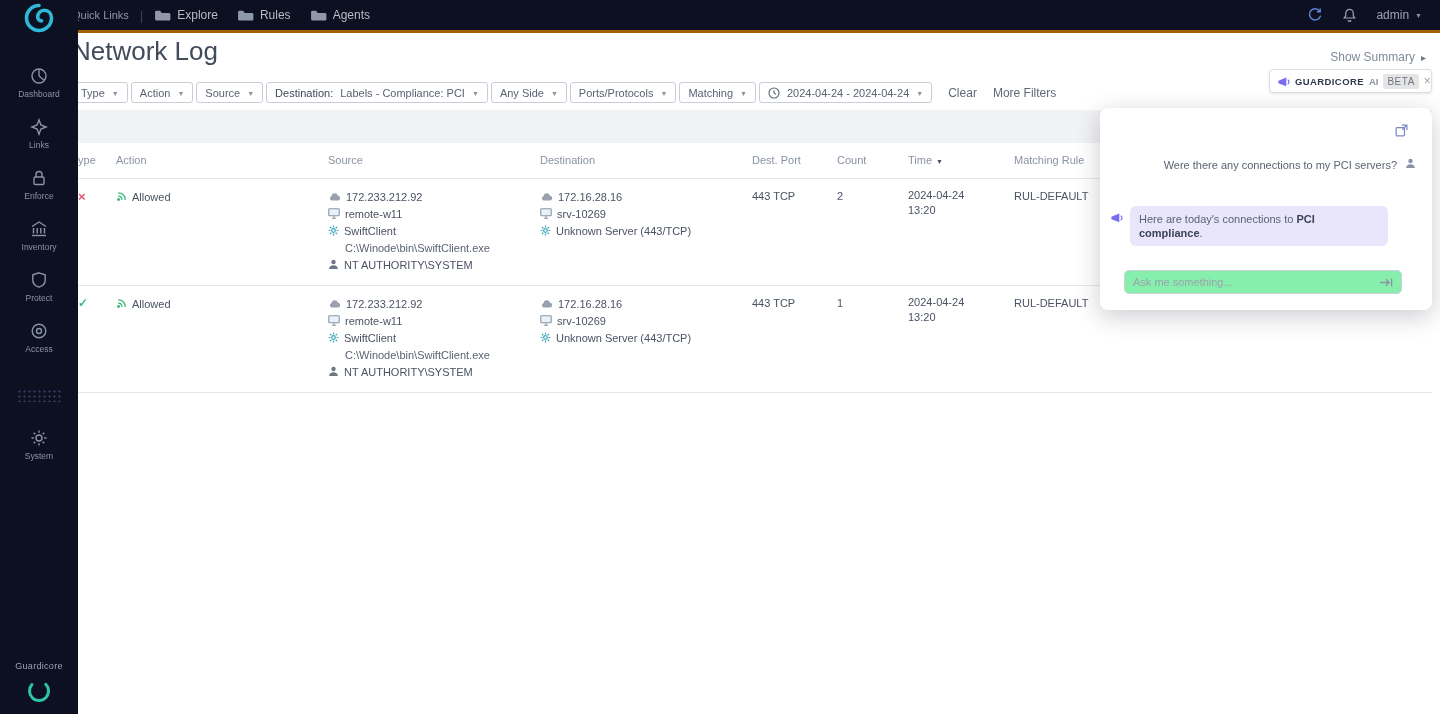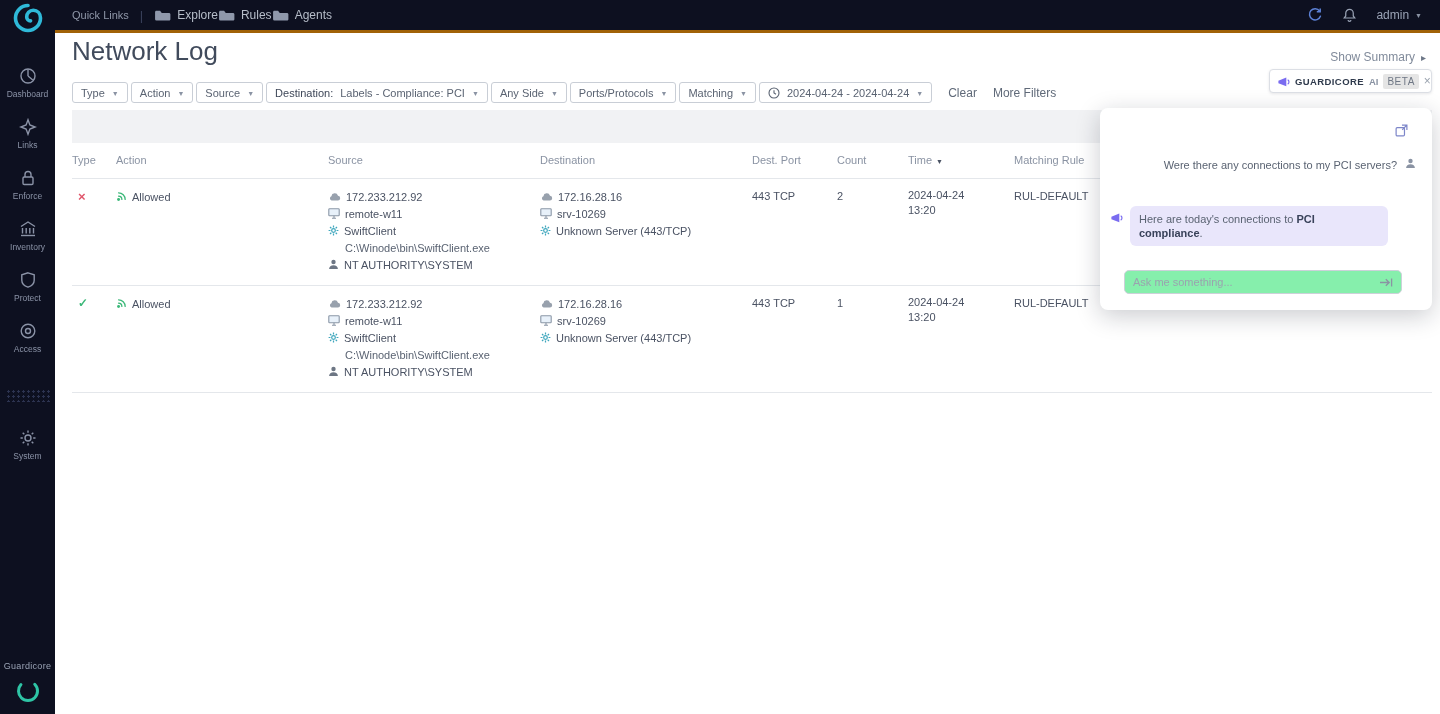--- a/index.html
+++ b/index.html
@@ -1,36 +1,36 @@
 <!DOCTYPE html>
 <html><head>
 <meta charset="utf-8">
 <style>
   * { margin:0; padding:0; box-sizing:border-box; }
   html,body { background:#fff; }
   body { font-family:"Liberation Sans", sans-serif; }
   .app { position:relative; width:1440px; height:714px; overflow:hidden; background:#fff; }
 
   
-  .sidebar { position:absolute; left:0; top:0; width:55px; height:714px; background:#0d1020; display:flex; flex-direction:column; align-items:center; z-index:30; }
+  .sidebar { position:absolute; left:0; top:0; width:78px; height:714px; background:#0d1020; display:flex; flex-direction:column; align-items:center; z-index:30; }
   .side-logo { margin-top:3px; }
   .side-nav { margin-top:34px; display:flex; flex-direction:column; gap:19px; align-items:center; }
   .side-item { display:flex; flex-direction:column; align-items:center; gap:4px; cursor:pointer; width:55px; }
   .side-item .lbl { font-size:8.5px; color:#8b93a7; }
   .side-dots { width:44px; height:13px; margin:16px 0 8px;
     background-image:radial-gradient(circle, #2c3350 1px, transparent 1.3px);
     background-size:5px 5px; }
   .side-bottom { margin-top:auto; margin-bottom:10px; display:flex; flex-direction:column; align-items:center; gap:7px; }
   .side-brand { font-size:9px; color:#9aa3b5; letter-spacing:.3px; }
 
   
   .topbar { position:absolute; left:55px; right:0; top:0; height:33px; background:#0d1020; display:flex; align-items:center; padding:0 18px 0 17px; z-index:25; border-bottom:3px solid #a16207; }
   .quick-links { font-size:11px; color:#8f97a8; }
   .tb-sep { margin:0 11px; color:#39405a; font-size:13px; }
-  .tb-nav { display:flex; align-items:center; }
+  .tb-nav { display:flex; align-items:center; gap:19px; }
   .tb-item { display:flex; align-items:center; gap:6px; cursor:pointer; }
   .tb-item .lbl { font-size:12px; color:#b6bdc9; }
   .tb-right { margin-left:auto; display:flex; align-items:center; gap:19px; }
   .tb-user { display:flex; align-items:center; gap:6px; font-size:12px; color:#9aa3b5; cursor:pointer; }
   .caret { font-size:7px; color:#8a93a3; }
 
   
   .page-title { position:absolute; left:72px; top:36px; font-size:26px; color:#414b5c; z-index:5; }
   .show-summary { position:absolute; right:14px; top:50px; font-size:12px; color:#818b9b; display:flex; align-items:center; gap:6px; cursor:pointer; z-index:5; }
   .show-summary .tri { font-size:10px; color:#6d7787; }

